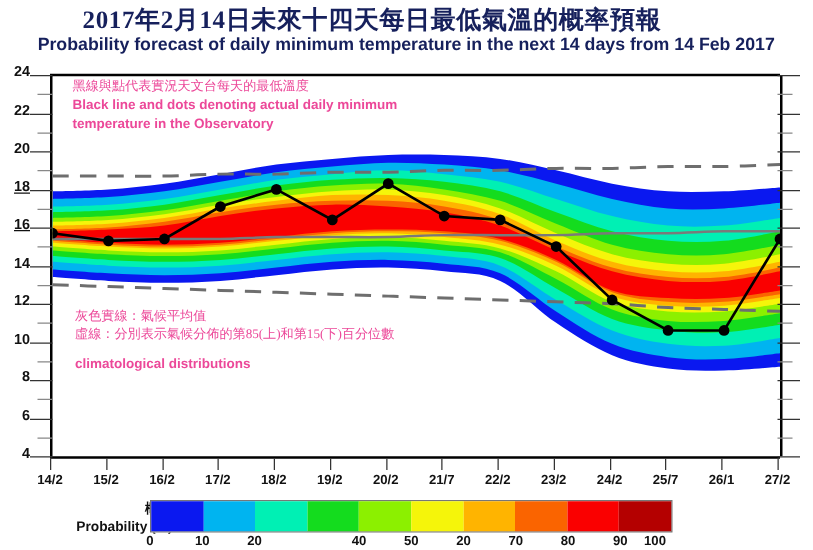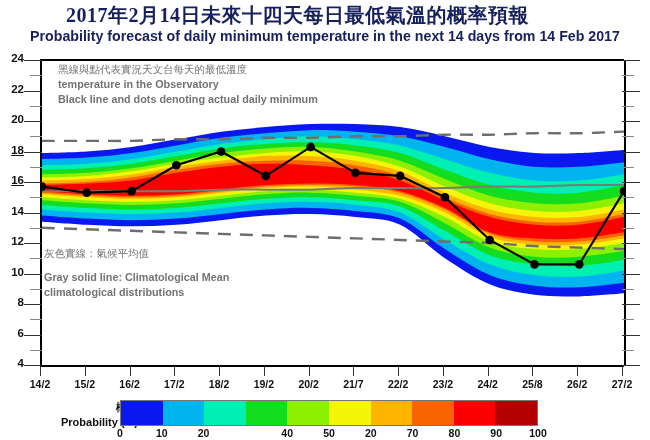--- a/index.html
+++ b/index.html
@@ -33,21 +33,21 @@
   .yrtick{position:absolute;height:0;border-top:1.6px solid #333;}
   .yrtick.maj{left:622px;width:18px;}
   .yrtick.min{left:622px;width:12px;border-top-color:#888;}
 
   
   .xtick{position:absolute;top:367px;width:0;height:9px;border-left:1.6px solid #333;}
   .xlab{position:absolute;top:378px;font-size:10.5px;font-weight:bold;
         color:#111;text-align:center;width:46px;margin-left:-23px;}
 
   
-  .anno{position:absolute;color:#737373;}
+  .anno{position:absolute;color:#ec4899;}
   .anno .zh{font-family:"Liberation Serif",serif;font-size:10.5px;line-height:14px;}
   .anno .en{font-family:"Liberation Sans",sans-serif;font-size:10.8px;
             font-weight:bold;line-height:14.5px;}
 
   
   .cb-lab{position:absolute;left:30px;top:400px;width:108px;text-align:right;
           font-size:11px;font-weight:bold;line-height:15px;color:#111;}
   .cb-lab .zh{font-family:"Liberation Serif",serif;}
   .cbar{position:absolute;left:120px;top:400px;width:418px;height:26px;
         border:1.5px solid #777;display:flex;box-sizing:border-box;background:#fff;}
@@ -175,37 +175,37 @@
       <div class="xlab" style="left: 308.615px;">20/2</div>
       <div class="xtick" style="left: 353.385px;"></div>
       <div class="xlab" style="left: 353.385px;">21/7</div>
       <div class="xtick" style="left: 398.154px;"></div>
       <div class="xlab" style="left: 398.154px;">22/2</div>
       <div class="xtick" style="left: 442.923px;"></div>
       <div class="xlab" style="left: 442.923px;">23/2</div>
       <div class="xtick" style="left: 487.692px;"></div>
       <div class="xlab" style="left: 487.692px;">24/2</div>
       <div class="xtick" style="left: 532.462px;"></div>
-      <div class="xlab" style="left: 532.462px;">25/8</div>
+      <div class="xlab" style="left: 532.462px;">25/7</div>
       <div class="xtick" style="left: 577.231px;"></div>
-      <div class="xlab" style="left: 577.231px;">26/2</div>
+      <div class="xlab" style="left: 577.231px;">26/1</div>
       <div class="xtick" style="left: 622px;"></div>
       <div class="xlab" style="left: 622px;">27/2</div>
     </div>
 
   <div class="anno" style="left:58px;top:63px;">
     <div class="zh">黑線與點代表實況天文台每天的最低溫度</div>
+    <div class="en">Black line and dots denoting actual daily minimum</div>
     <div class="en">temperature in the Observatory</div>
-    <div class="en">Black line and dots denoting actual daily minimum</div>
-  </div>
-
-  <div class="anno" style="left:44px;top:247px;">
+  </div>
+
+  <div class="anno" style="left:60px;top:247px;">
     <div class="zh">灰色實線：氣候平均值</div>
+    <div class="zh">虛線：分別表示氣候分佈的第85(上)和第15(下)百分位數</div>
     <div style="height:9px"></div>
-    <div class="en">Gray solid line: Climatological Mean</div>
     <div class="en">climatological distributions</div>
   </div>
 
   <div class="cb-lab">
     <div class="zh">概率</div>
     <div>Probability (%)</div>
   </div>
   <div class="cbar" id="cbar">
       <i style="background: rgb(10, 24, 240);"></i>
       <i style="background: rgb(0, 180, 240);"></i>
@@ -222,16 +222,16 @@
       <span style="left: 0px;">0</span>
       <span style="left: 41.8px;">10</span>
       <span style="left: 83.6px;">20</span>
       <span style="left: 125.4px; margin-top: 48px;">30</span>
       <span style="left: 167.2px;">40</span>
       <span style="left: 209px;">50</span>
       <span style="left: 250.8px;">20</span>
       <span style="left: 292.6px;">70</span>
       <span style="left: 334.4px;">80</span>
       <span style="left: 376.2px;">90</span>
-      <span style="left: 418px;">100</span>
+      <span style="left: 404px;">100</span>
     </div>
 
 </div>
 
 </body></html>

